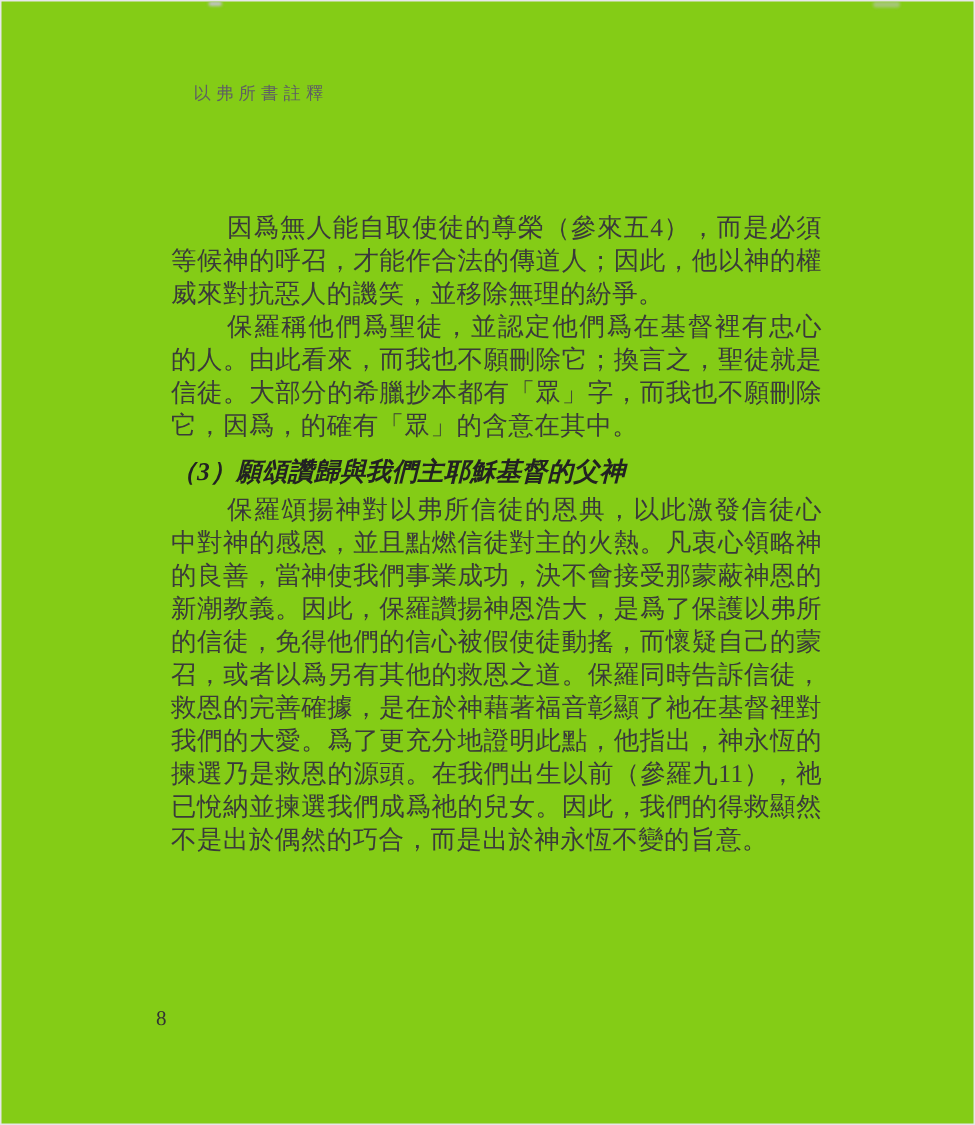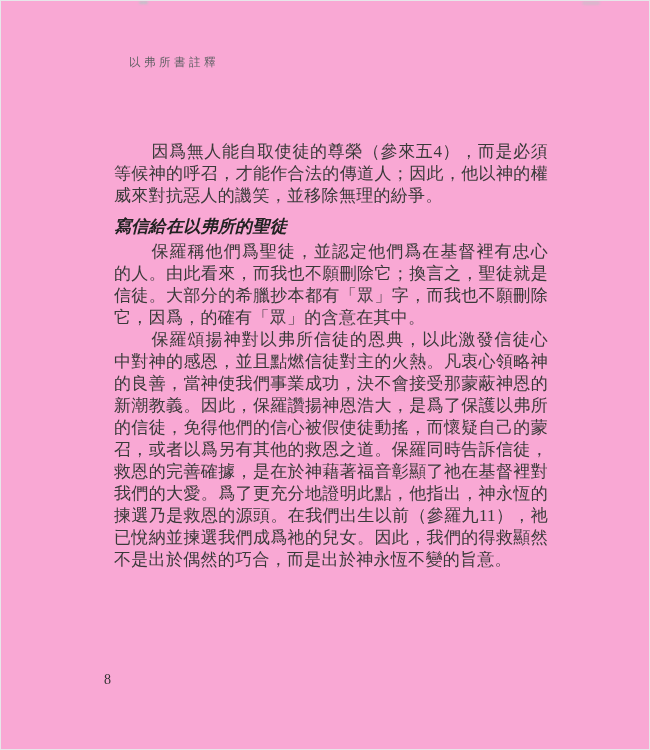--- a/index.html
+++ b/index.html
@@ -4,21 +4,21 @@
 <style>
   * { margin: 0; padding: 0; box-sizing: border-box; }
   html, body {
     width: 650px; height: 750px;
     background: #ffffff;
     font-family: "Liberation Serif", "DejaVu Serif", serif;
   }
   .page {
     position: relative;
     width: 650px; height: 750px;
-    background: #f9a8d4;
+    background: #84cc16;
     border: 1px solid #e7e7ea;
     overflow: hidden;
   }
   .running-head {
     position: absolute;
     left: 128px; top: 54px;
     font-size: 11.5px;
     letter-spacing: 3.5px;
     color: #5f5f63;
   }
@@ -64,19 +64,19 @@
 <body>
 
 <div class="page">
   <div class="speck speck-1"></div>
   <div class="speck speck-2"></div>
 
   <div class="running-head">以弗所書註釋</div>
 
   <div class="content">
       <div class="paragraph">因爲無人能自取使徒的尊榮（參來五4），而是必須等候神的呼召，才能作合法的傳道人；因此，他以神的權威來對抗惡人的譏笑，並移除無理的紛爭。</div>
-      <div class="heading">寫信給在以弗所的聖徒</div>
       <div class="paragraph">保羅稱他們爲聖徒，並認定他們爲在基督裡有忠心的人。由此看來，而我也不願刪除它；換言之，聖徒就是信徒。大部分的希臘抄本都有「眾」字，而我也不願刪除它，因爲，的確有「眾」的含意在其中。</div>
+      <div class="heading">（3）願頌讚歸與我們主耶穌基督的父神</div>
       <div class="paragraph">保羅頌揚神對以弗所信徒的恩典，以此激發信徒心中對神的感恩，並且點燃信徒對主的火熱。凡衷心領略神的良善，當神使我們事業成功，決不會接受那蒙蔽神恩的新潮教義。因此，保羅讚揚神恩浩大，是爲了保護以弗所的信徒，免得他們的信心被假使徒動搖，而懷疑自己的蒙召，或者以爲另有其他的救恩之道。保羅同時告訴信徒，救恩的完善確據，是在於神藉著福音彰顯了祂在基督裡對我們的大愛。爲了更充分地證明此點，他指出，神永恆的揀選乃是救恩的源頭。在我們出生以前（參羅九11），祂已悅納並揀選我們成爲祂的兒女。因此，我們的得救顯然不是出於偶然的巧合，而是出於神永恆不變的旨意。</div>
     </div>
 
   <div class="page-number">8</div>
 </div>
 
 </body></html>

